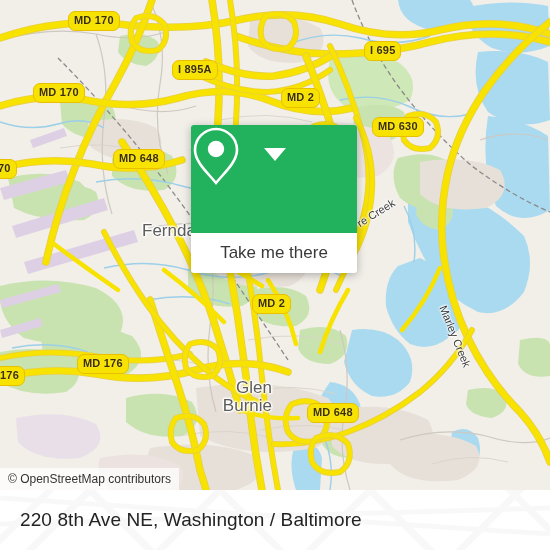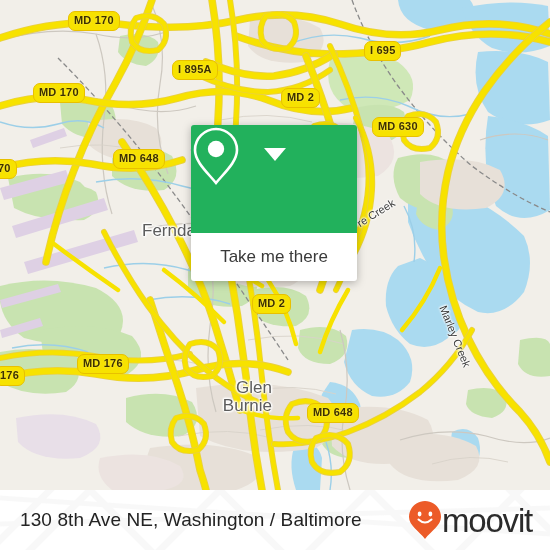--- a/index.html
+++ b/index.html
@@ -28,21 +28,21 @@
   
   #attrib{position:absolute;left:0;bottom:0;height:22px;display:flex;align-items:center;
           padding:0 8px;background:rgba(255,255,255,.72);color:#333;font-size:12px;
           font-family:"Liberation Sans",sans-serif;}
 
   
   #callout{position:absolute;left:191px;top:125px;width:166px;
            filter:drop-shadow(0 2px 4px rgba(0,0,0,.28));}
   #callout-top{height:108px;background:#22b15c;border-radius:3px 3px 0 0;
                display:flex;align-items:center;justify-content:center;}
-  #callout-bottom{height:48px;background:#fff;border-radius:0 0 3px 3px;
+  #callout-bottom{height:40px;background:#fff;border-radius:0 0 3px 3px;
                   display:flex;align-items:center;justify-content:center;
                   color:#3a3a3a;font-size:17px;font-family:"Liberation Sans",sans-serif;}
   #callout-tail{position:absolute;left:50%;margin-left:-11px;top:148px;width:0;height:0;
                 border-left:11px solid transparent;border-right:11px solid transparent;
                 border-top:13px solid #fff;}
 
   
   #footer{position:absolute;left:0;top:490px;width:550px;height:60px;background:#fff;
           display:flex;align-items:center;justify-content:space-between;
           padding:0 18px 0 20px;box-sizing:border-box;overflow:hidden;}
@@ -274,20 +274,23 @@
           <path d="M25 4 C13.4 4 4 13.4 4 25 C4 37 17 48 25 58 C33 48 46 37 46 25 C46 13.4 36.6 4 25 4 Z" fill="none" stroke="#ffffff" stroke-width="2.6"></path>
           <circle cx="25" cy="24" r="8.2" fill="#ffffff"></circle>
         </svg>
       </div>
       <div id="callout-bottom">
         <span>Take me there</span>
       </div>
     </div>
     <div id="callout-tail"></div>
 
+    <div id="attrib">
+      <span>© OpenStreetMap contributors</span>
+    </div>
   </div>
 
   <div id="footer">
     <svg id="footer-watermark" viewBox="0 0 550 60">
       <g fill="none" stroke="#f3f3f3" stroke-width="7">
         <path d="M-20 70 L60 -10"></path>
           <path d="M20 70 L110 -20"></path>
           <path d="M80 -10 L160 70"></path>
         <path d="M150 70 L230 -10"></path>
           <path d="M210 -10 L290 70"></path>
@@ -295,26 +298,17 @@
         <path d="M360 -10 L440 70"></path>
           <path d="M450 70 L530 -10"></path>
           <path d="M500 -10 L570 60"></path>
       </g>
       <g fill="none" stroke="#f3f3f3" stroke-width="5">
         <path d="M0 34 L550 18"></path>
           <path d="M0 8 L550 44"></path>
       </g>
     </svg>
 
-    <div id="address">130 8th Ave NE, Washington / Baltimore</div>
-
-    <div id="brand">
-      <svg width="34" height="40" viewBox="0 0 34 40">
-        <path d="M17 1 C8.2 1 1 8.2 1 17 C1 25.5 11 31 17 39 C23 31 33 25.5 33 17 C33 8.2 25.8 1 17 1 Z" fill="#ec5b28"></path>
-        <ellipse cx="11.6" cy="14" rx="1.9" ry="2.4" fill="#ffffff"></ellipse>
-        <ellipse cx="22.4" cy="14" rx="1.9" ry="2.4" fill="#ffffff"></ellipse>
-        <path d="M10.5 19.5 Q17 25.5 23.5 19.5" fill="none" stroke="#ffffff" stroke-width="2" stroke-linecap="round"></path>
-      </svg>
-      <span id="brand-name">moovit</span>
-    </div>
+    <div id="address">220 8th Ave NE, Washington / Baltimore</div>
+
   </div>
 
 </div>
 
 </body></html>

